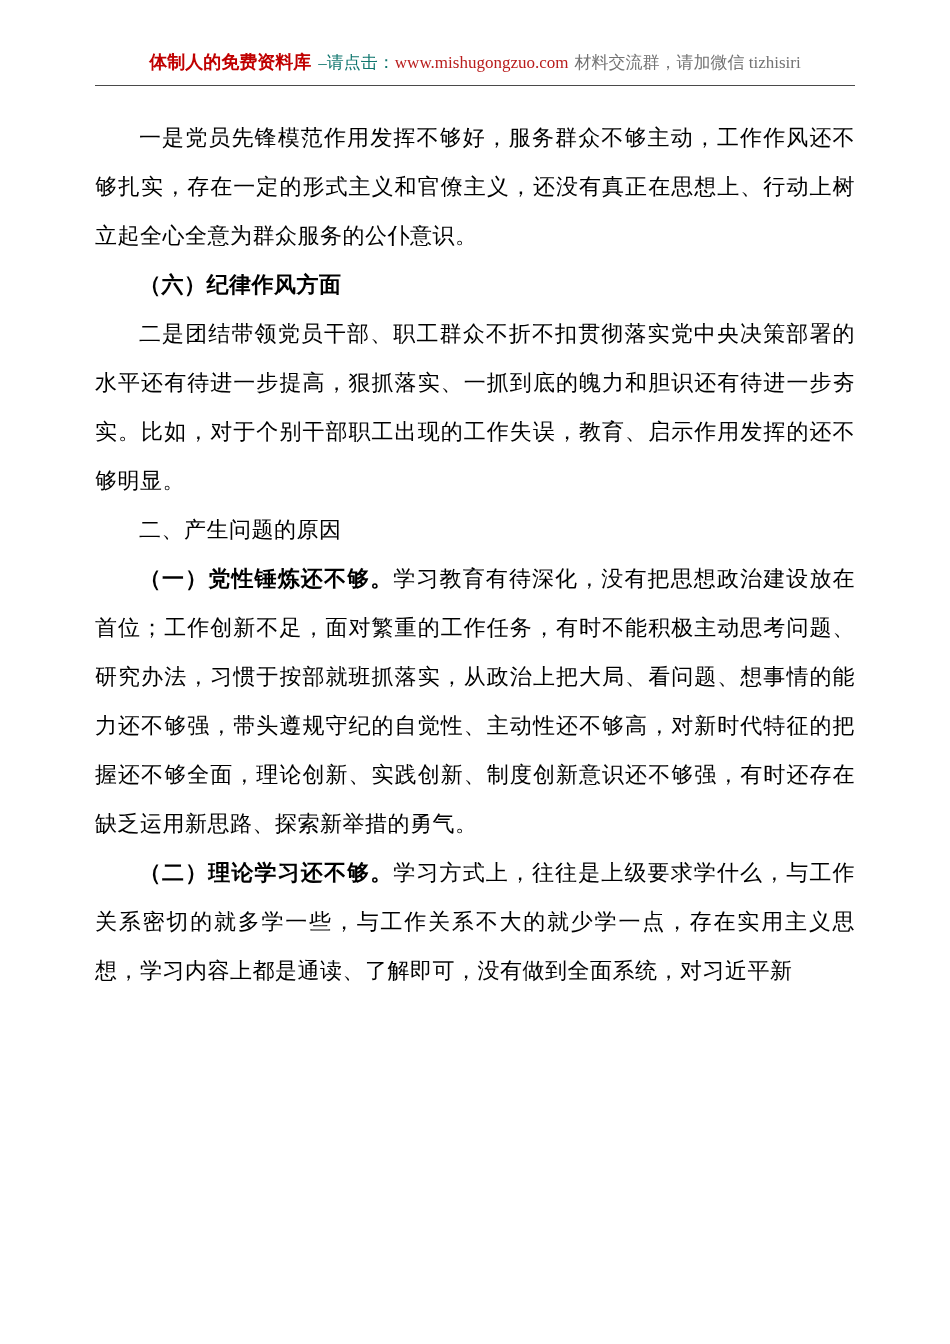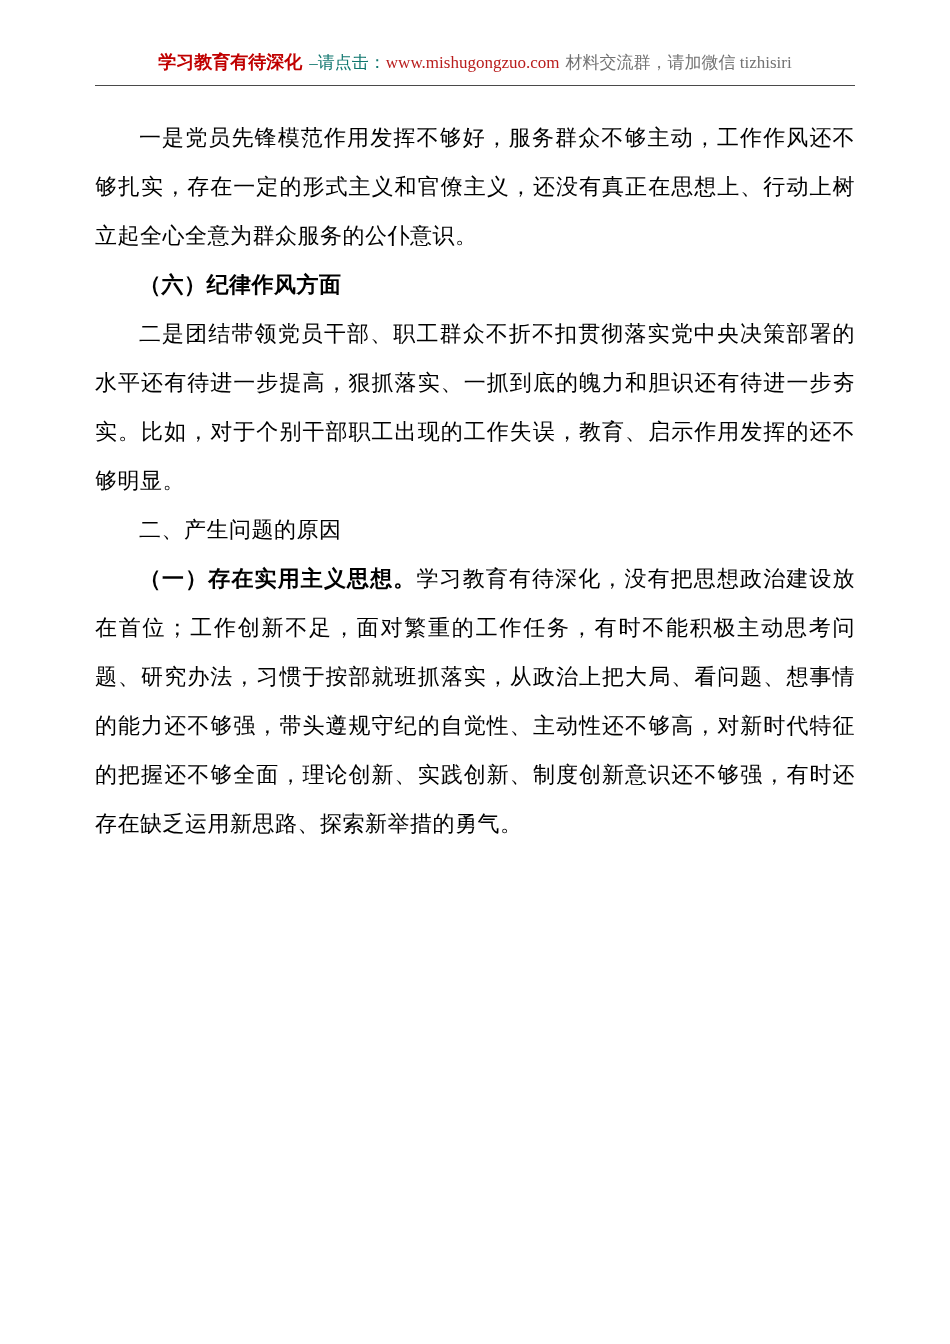--- a/index.html
+++ b/index.html
@@ -54,24 +54,25 @@
   }
   .heading-bold { font-weight: bold; }
   .lead { font-weight: bold; }
 </style>
 </head>
 <body>
 
 <div class="page">
 
   <div class="doc-header">
-    <span class="site">学习教育有待深化</span><span class="prompt">–请点击：</span><a class="link">www.mishugongzuo.com</a><span class="suffix">材料交流群，请加微信 tizhisiri</span>
+    <span class="site">体制人的免费资料库</span><span class="prompt">–请点击：</span><a class="link">www.mishugongzuo.com</a><span class="suffix">材料交流群，请加微信 tizhisiri</span>
   </div>
 
   <div class="doc-body">
     <p>一是党员先锋模范作用发挥不够好，服务群众不够主动，工作作风还不够扎实，存在一定的形式主义和官僚主义，还没有真正在思想上、行动上树立起全心全意为群众服务的公仆意识。</p>
     <p class="heading-bold">（六）纪律作风方面</p>
     <p>二是团结带领党员干部、职工群众不折不扣贯彻落实党中央决策部署的水平还有待进一步提高，狠抓落实、一抓到底的魄力和胆识还有待进一步夯实。比如，对于个别干部职工出现的工作失误，教育、启示作用发挥的还不够明显。</p>
     <p>二、产生问题的原因</p>
-    <p><span class="lead">（一）存在实用主义思想。</span><span>学习教育有待深化，没有把思想政治建设放在首位；工作创新不足，面对繁重的工作任务，有时不能积极主动思考问题、研究办法，习惯于按部就班抓落实，从政治上把大局、看问题、想事情的能力还不够强，带头遵规守纪的自觉性、主动性还不够高，对新时代特征的把握还不够全面，理论创新、实践创新、制度创新意识还不够强，有时还存在缺乏运用新思路、探索新举措的勇气。</span></p>
+    <p><span class="lead">（一）党性锤炼还不够。</span><span>学习教育有待深化，没有把思想政治建设放在首位；工作创新不足，面对繁重的工作任务，有时不能积极主动思考问题、研究办法，习惯于按部就班抓落实，从政治上把大局、看问题、想事情的能力还不够强，带头遵规守纪的自觉性、主动性还不够高，对新时代特征的把握还不够全面，理论创新、实践创新、制度创新意识还不够强，有时还存在缺乏运用新思路、探索新举措的勇气。</span></p>
+    <p><span class="lead">（二）理论学习还不够。</span><span>学习方式上，往往是上级要求学什么，与工作关系密切的就多学一些，与工作关系不大的就少学一点，存在实用主义思想，学习内容上都是通读、了解即可，没有做到全面系统，对习近平新</span></p>
   </div>
 
 </div>
 
 </body></html>

